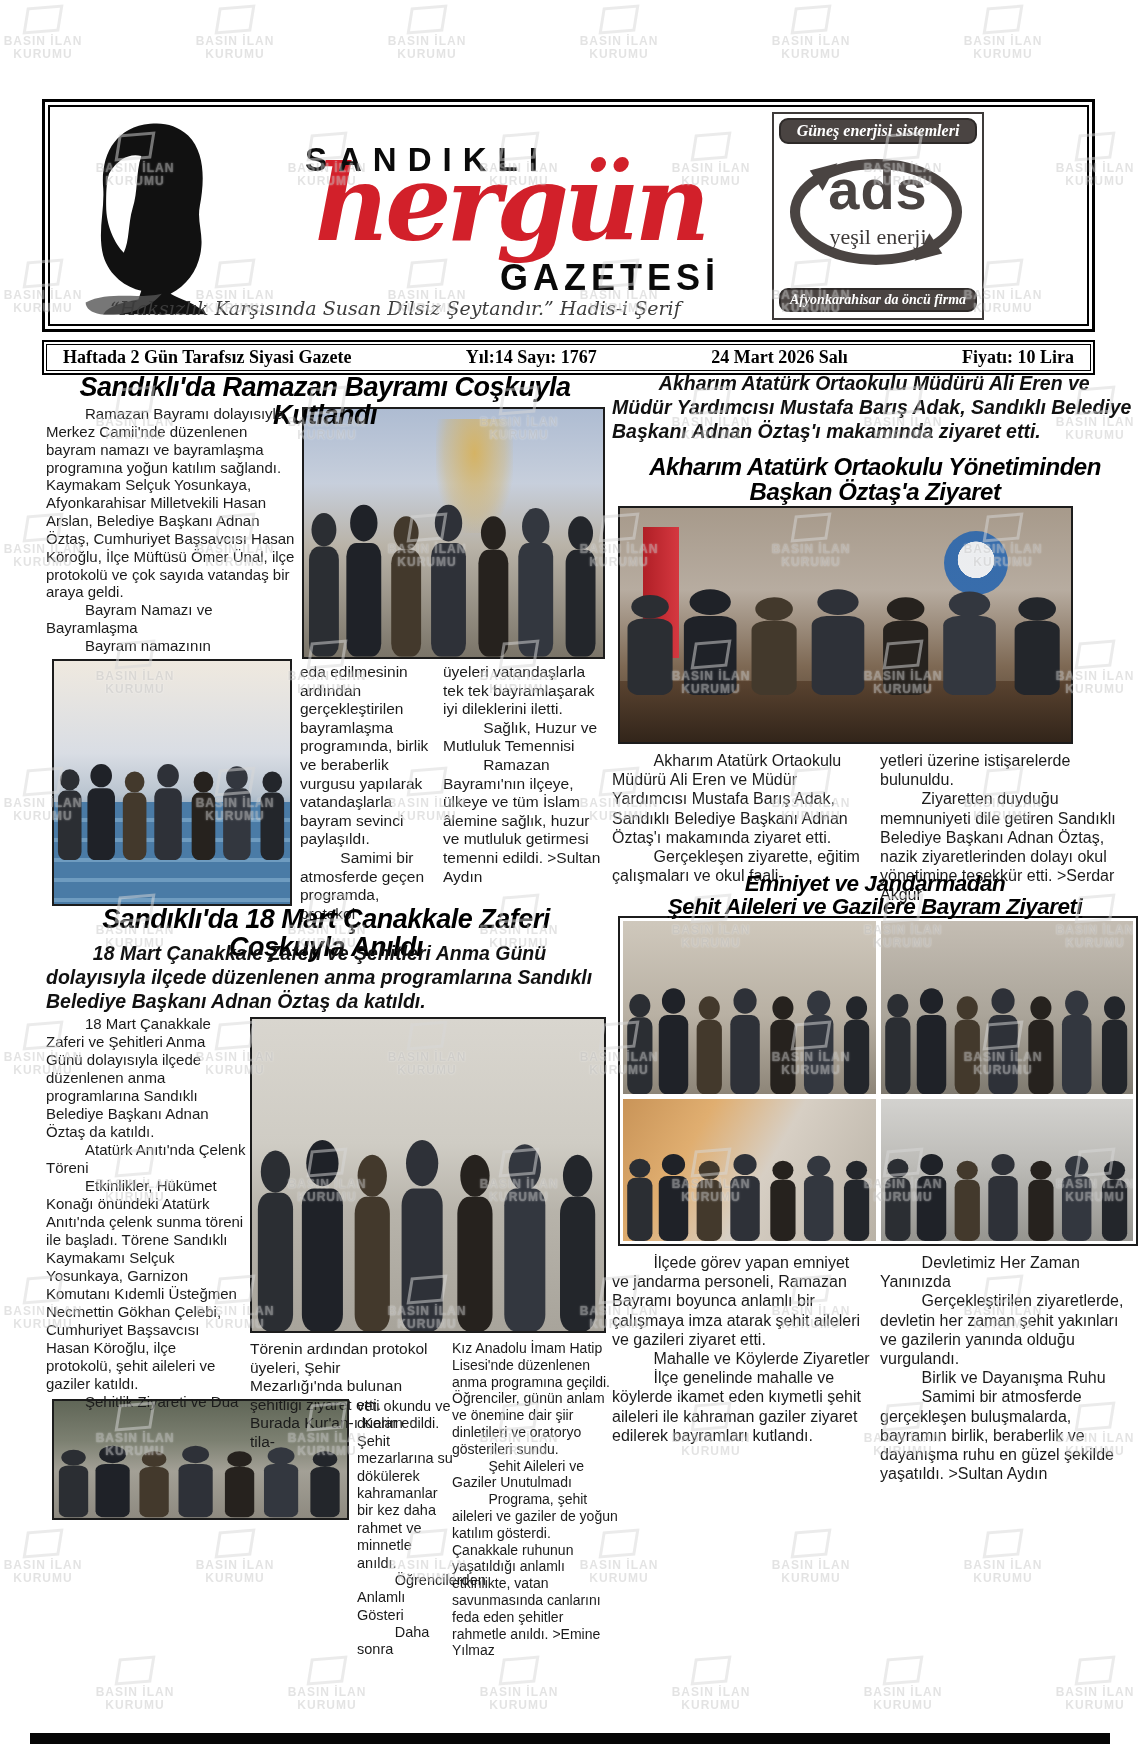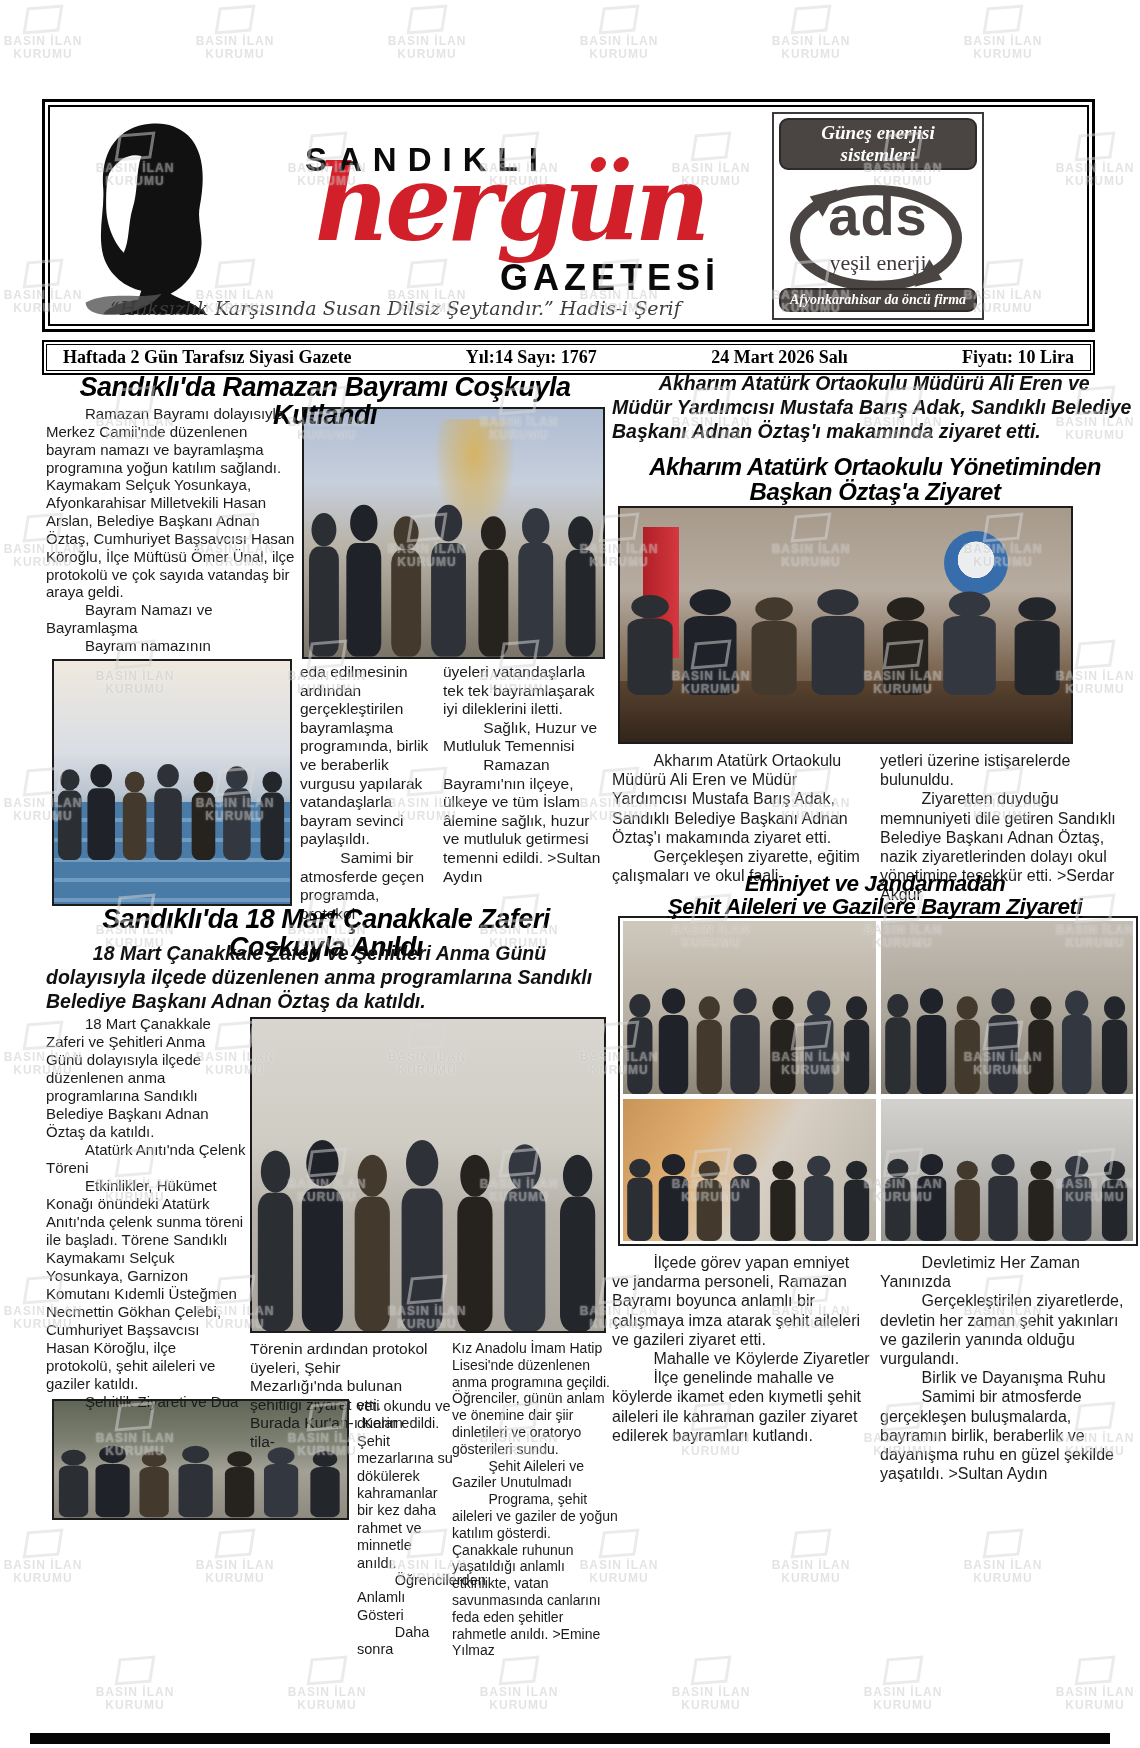--- a/index.html
+++ b/index.html
@@ -32,21 +32,21 @@
   #mh-motto{position:absolute;left:60px;top:190px;width:650px;text-align:left;
             font-family:"DejaVu Serif","Liberation Serif",serif;font-style:italic;
             font-size:19px;color:#3c3c3c;}
 
   
   #adbox{position:absolute;left:722px;top:5px;width:212px;height:208px;border:2px solid #3e3a39;
          background:#fff;box-sizing:border-box;}
   .ad-banner{margin:4px 5px;background:#4a4442;border:2px solid #2e2a29;border-radius:9px;
              color:#fff;text-align:center;font-family:"Liberation Serif",serif;font-style:italic;
              font-weight:bold;padding:2px 1px;}
-  #ad-top{font-size:19px;}
+  #ad-top{font-size:16px;}
   #ad-bottom{font-size:14px;position:absolute;bottom:2px;left:0;right:0;}
   #ad-logo{position:relative;height:128px;}
   #ad-logo svg{position:absolute;left:10px;top:2px;}
   #ad-brand{position:absolute;left:0;right:0;top:14px;text-align:center;font-weight:bold;
             font-size:56px;color:#4a4442;letter-spacing:1px;line-height:1;}
   #ad-sub{position:absolute;left:0;right:0;top:76px;text-align:center;
           font-family:"Liberation Serif",serif;font-size:22px;color:#3e3a39;}
 
   
   #infobar{left:42px;top:340px;width:1053px;height:35px;padding:2px;border-width:2px;z-index:2;}

